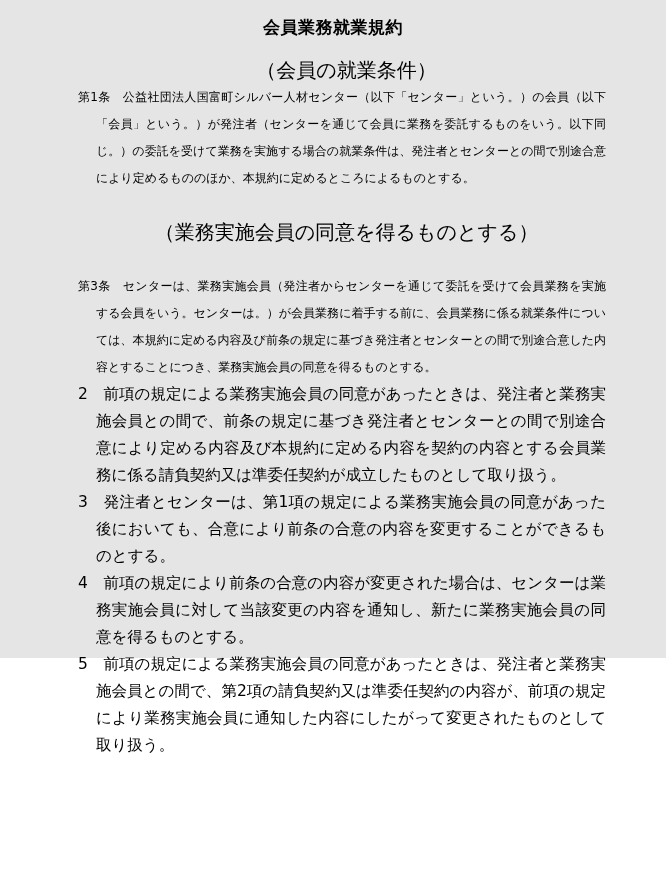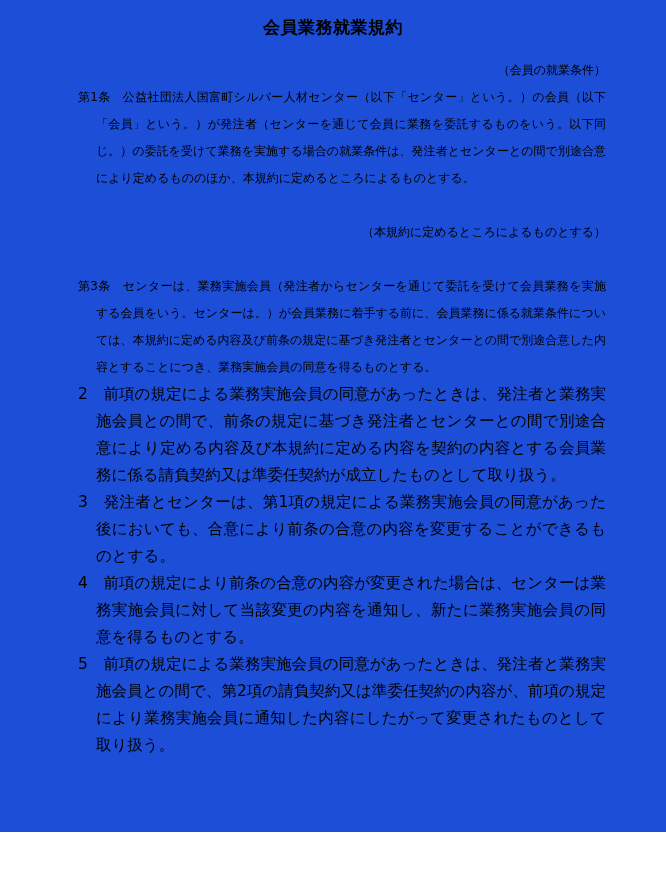--- a/index.html
+++ b/index.html
@@ -13,23 +13,23 @@
     height: 883px;
     overflow: hidden;
     font-family: "DejaVu Sans", "Liberation Sans", sans-serif;
     color: #000000;
     -webkit-font-smoothing: none;
   }
 
   .page {
     position: relative;
     width: 666px;
-    height: 832px;
+    height: 658px;
     box-sizing: border-box;
-    background: #1d4ed8;
+    background: #e5e5e5;
   }
 
   
   .doc-title {
     position: absolute;
     left: 0;
     top: 16px;
     width: 666px;
     text-align: center;
     font-size: 17px;
@@ -48,22 +48,22 @@
   }
 
   .blk {
     font-size: 15.5px;
     line-height: 27px;
   }
 
   
   .sec-head {
     text-indent: 9px;
-    text-align: right;
-    font-size: 12px;
+    text-align: center;
+    font-size: 20px;
     line-height: 27px;
     white-space: nowrap;
   }
 
   
   .article {
     padding-left: 18px;
     text-indent: -18px;
     text-align: justify;
     text-justify: inter-character;
@@ -98,21 +98,21 @@
   <div class="body-block">
 
     <div class="blk">
       <div class="sec-head">（会員の就業条件）</div>
       <div class="article">第1条　公益社団法人国富町シルバー人材センター（以下「センター」という。）の会員（以下「会員」という。）が発注者（センターを通じて会員に業務を委託するものをいう。以下同じ。）の委託を受けて業務を実施する場合の就業条件は、発注者とセンターとの間で別途合意により定めるもののほか、本規約に定めるところによるものとする。</div>
     </div>
 
     <div class="gap">&nbsp;</div>
 
     <div class="blk">
-      <div class="sec-head">（本規約に定めるところによるものとする）</div>
+      <div class="sec-head">（業務実施会員の同意を得るものとする）</div>
     </div>
 
     <div class="gap">&nbsp;</div>
 
     <div class="blk">
       <div class="article">第3条　センターは、業務実施会員（発注者からセンターを通じて委託を受けて会員業務を実施する会員をいう。センターは。）が会員業務に着手する前に、会員業務に係る就業条件については、本規約に定める内容及び前条の規定に基づき発注者とセンターとの間で別途合意した内容とすることにつき、業務実施会員の同意を得るものとする。</div>
       <div class="clause">2　前項の規定による業務実施会員の同意があったときは、発注者と業務実施会員との間で、前条の規定に基づき発注者とセンターとの間で別途合意により定める内容及び本規約に定める内容を契約の内容とする会員業務に係る請負契約又は準委任契約が成立したものとして取り扱う。</div>
       <div class="clause">3　発注者とセンターは、第1項の規定による業務実施会員の同意があった後においても、合意により前条の合意の内容を変更することができるものとする。</div>
       <div class="clause">4　前項の規定により前条の合意の内容が変更された場合は、センターは業務実施会員に対して当該変更の内容を通知し、新たに業務実施会員の同意を得るものとする。</div>
       <div class="clause">5　前項の規定による業務実施会員の同意があったときは、発注者と業務実施会員との間で、第2項の請負契約又は準委任契約の内容が、前項の規定により業務実施会員に通知した内容にしたがって変更されたものとして取り扱う。</div>

